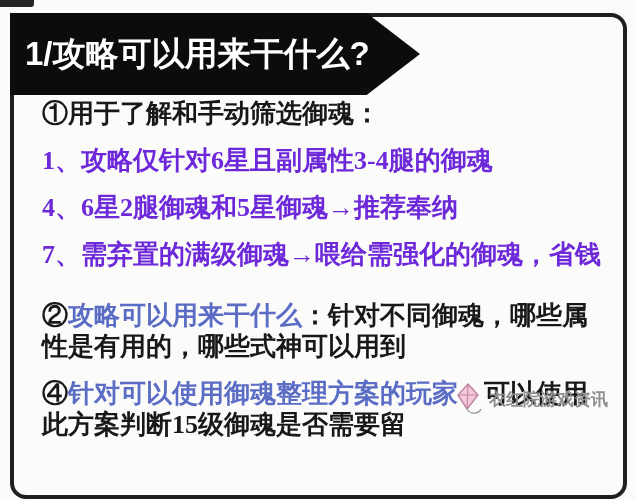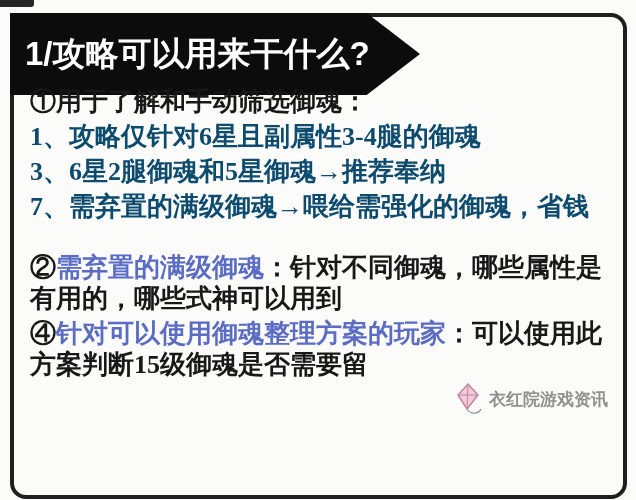--- a/index.html
+++ b/index.html
@@ -25,23 +25,23 @@
   }
   .banner-title{
     color:#ffffff;font-family:"Liberation Sans","DejaVu Sans",sans-serif;
     font-weight:700;font-size:33px;padding-left:15px;white-space:nowrap;
   }
   .content{
     position:absolute;left:26px;top:82px;width:592px;
     font-size:26px;line-height:31px;font-weight:700;color:#181818;
     letter-spacing:0;
   }
-  .content p{margin:4px;font-family:Liberation Serif, serif;}
+  .content p{margin:16px;font-family:Liberation Serif, serif;}
   .line{white-space:nowrap;}
-  .red{color:#0c4a6e;}
+  .red{color:#6d28d9;}
   .blue{color:#5a6cc4;}
   .sec-gap{margin-top:30px !important;}
   .watermark{
     position:absolute;left:454px;top:383px;
     display:flex;align-items:center;gap:5px;
   }
   .watermark-text{
     font-family:"Liberation Sans","DejaVu Sans",sans-serif;
     font-size:17px;font-weight:700;color:#8f8f8f;white-space:nowrap;
   }
@@ -55,24 +55,24 @@
 <div class="frame"></div>
 
 <div class="banner">
   <span class="banner-title">1/攻略可以用来干什么?</span>
 </div>
 
 <div class="content">
 
   <p class="line">①用于了解和手动筛选御魂：</p>
   <p class="line red">1、攻略仅针对6星且副属性3-4腿的御魂</p>
-  <p class="line red">3、6星2腿御魂和5星御魂→推荐奉纳</p>
+  <p class="line red">4、6星2腿御魂和5星御魂→推荐奉纳</p>
   <p class="line red">7、需弃置的满级御魂→喂给需强化的御魂，省钱</p>
 
-  <p class="sec-gap"><span>②</span><span class="blue">需弃置的满级御魂</span><span>：针对不同御魂，哪些属性是有用的，哪些式神可以用到</span></p>
+  <p class="sec-gap"><span>②</span><span class="blue">攻略可以用来干什么</span><span>：针对不同御魂，哪些属性是有用的，哪些式神可以用到</span></p>
 
 
   <p><span>④</span><span class="blue">针对可以使用御魂整理方案的玩家</span><span>：可以使用此方案判断15级御魂是否需要留</span></p>
 
 </div>
 
 <div class="watermark">
   <svg class="kite" viewBox="0 0 30 33" aria-hidden="true">
     <path d="M14 1 L24 12 L13 26 L4 12 Z" fill="#f5c9d8" stroke="#bb84a0" stroke-width="1.4"></path>
     <path d="M14 1 L13 26 M4 12 L24 12" stroke="#bb84a0" stroke-width="1" fill="none"></path>

